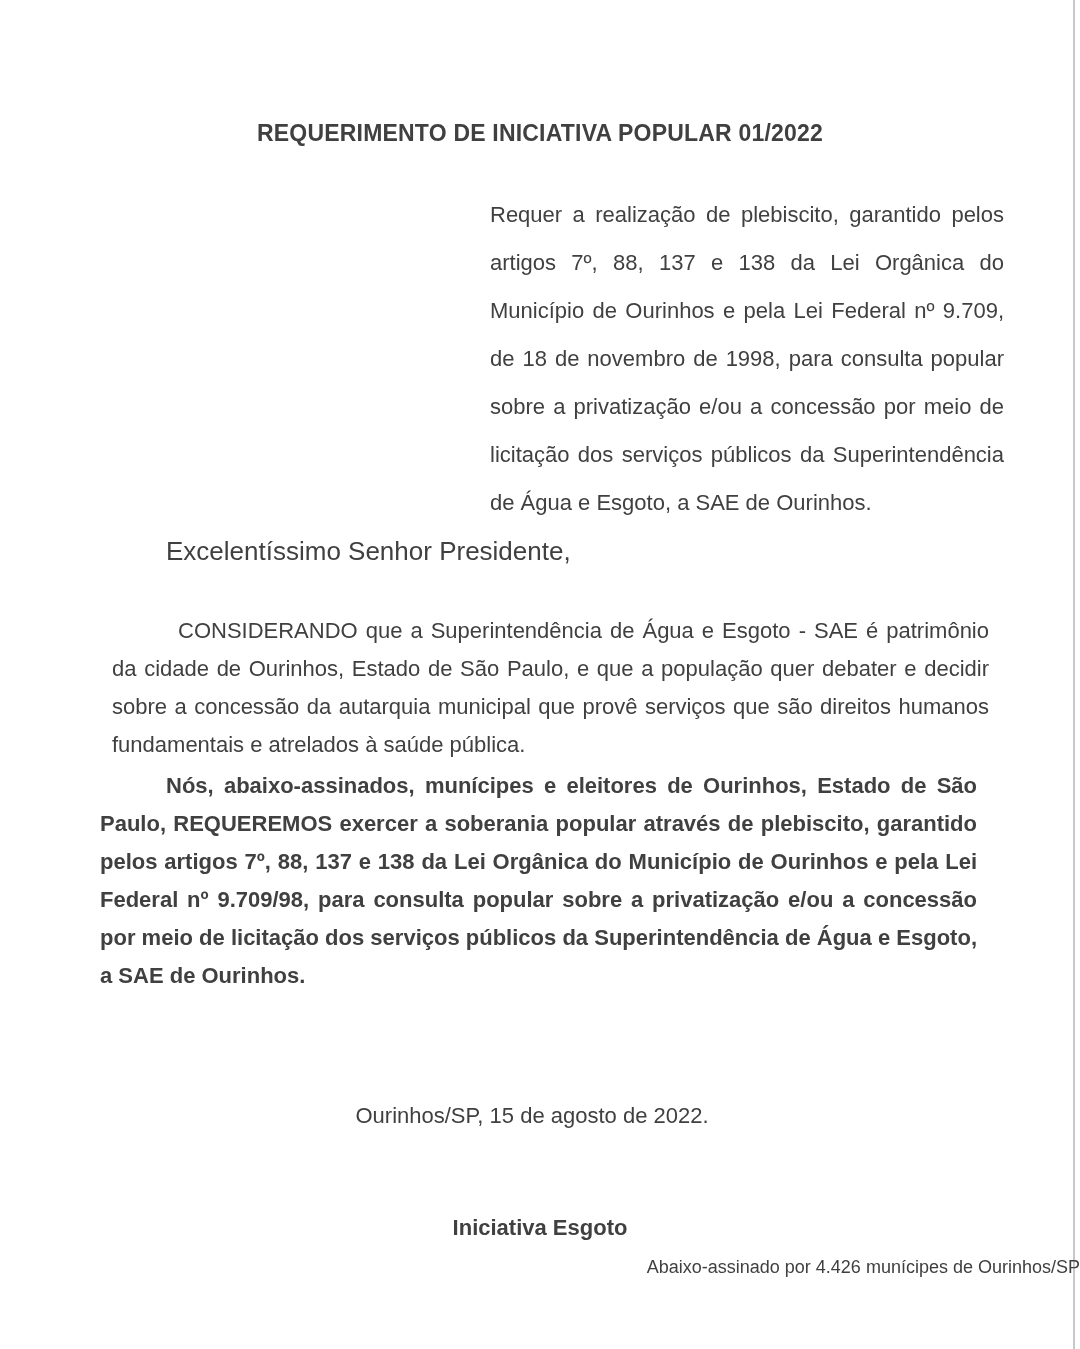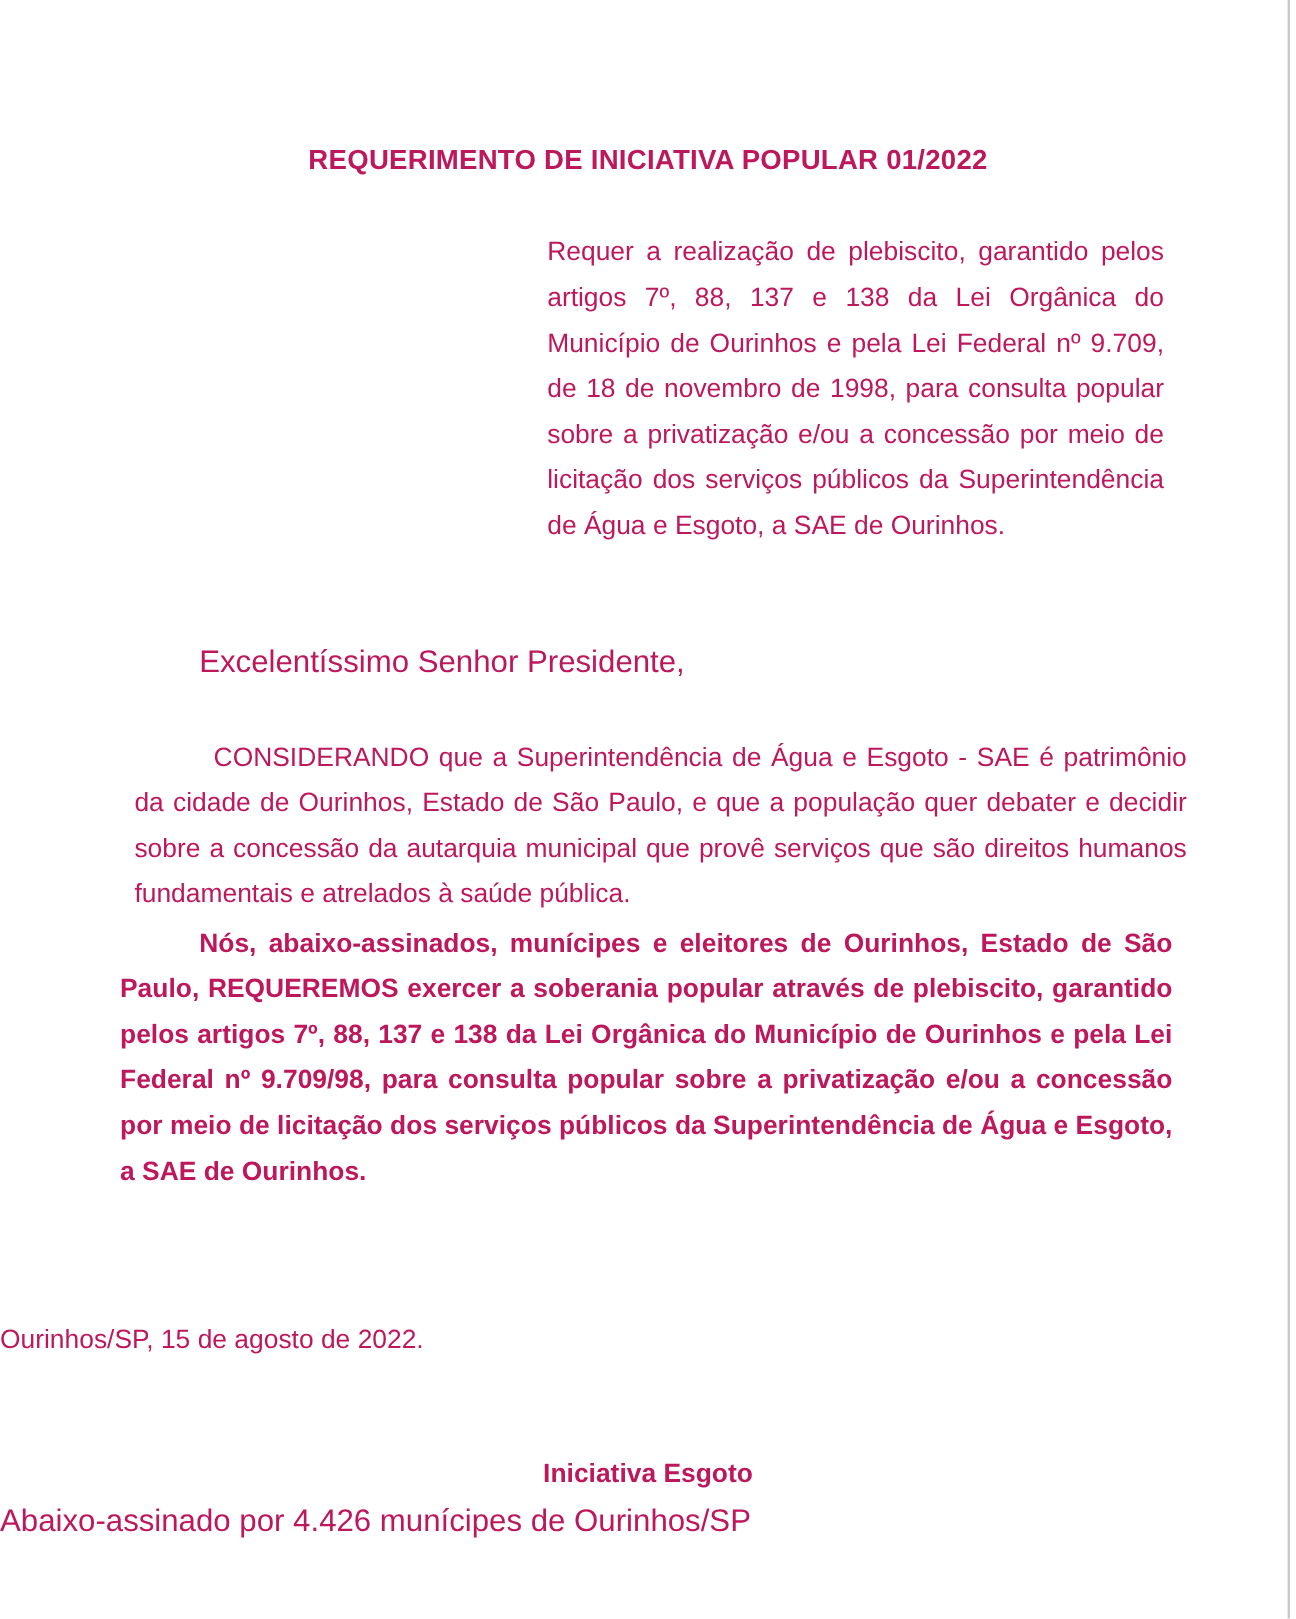--- a/index.html
+++ b/index.html
@@ -5,21 +5,21 @@
   html, body {
     margin: 0;
     padding: 0;
     background: #ffffff;
   }
   .page {
     position: relative;
     width: 1080px;
     height: 1349px;
     background: #ffffff;
-    color: #be185d;
+    color: #404040;
     font-family: "Liberation Sans", "DejaVu Sans", sans-serif;
     overflow: hidden;
   }
   .edge-line {
     position: absolute;
     top: 0;
     left: 1073px;
     width: 2px;
     height: 1349px;
     background: #c8c8c8;
@@ -32,24 +32,24 @@
     margin: 0;
     text-align: center;
     font-size: 23px;
     font-weight: bold;
     line-height: 30px;
     letter-spacing: 0.2px;
   }
   .epigraph {
     position: absolute;
     top: 191px;
-    left: 456px;
+    left: 490px;
     width: 514px;
     font-size: 22px;
-    line-height: 38px;
+    line-height: 48px;
     text-align: justify;
     hyphens: none;
   }
   .salutation {
     position: absolute;
     top: 532px;
     left: 100px;
     width: 877px;
     text-indent: 66px;
     font-size: 26px;
@@ -65,41 +65,41 @@
     text-align: justify;
     hyphens: none;
   }
   .para-considerando { top: 612px; margin-left: 12px; }
   .para-requeremos  { top: 767px; font-weight: bold; }
   .dateline {
     position: absolute;
     top: 1097px;
     left: 0;
     width: 1064px;
-    text-align: left;
+    text-align: center;
     font-size: 22px;
     line-height: 38px;
   }
   .sig-title {
     position: absolute;
     top: 1209px;
     left: 0;
     width: 1080px;
     text-align: center;
     font-size: 22px;
     font-weight: bold;
     line-height: 38px;
   }
   .sig-subtitle {
     position: absolute;
     top: 1248px;
     left: 0;
     width: 1080px;
-    text-align: left;
-    font-size: 26px;
+    text-align: right;
+    font-size: 18px;
     line-height: 38px;
   }
 </style>
 </head>
 <body>
 
 <div class="page">
 
   <div class="edge-line"></div>
 

